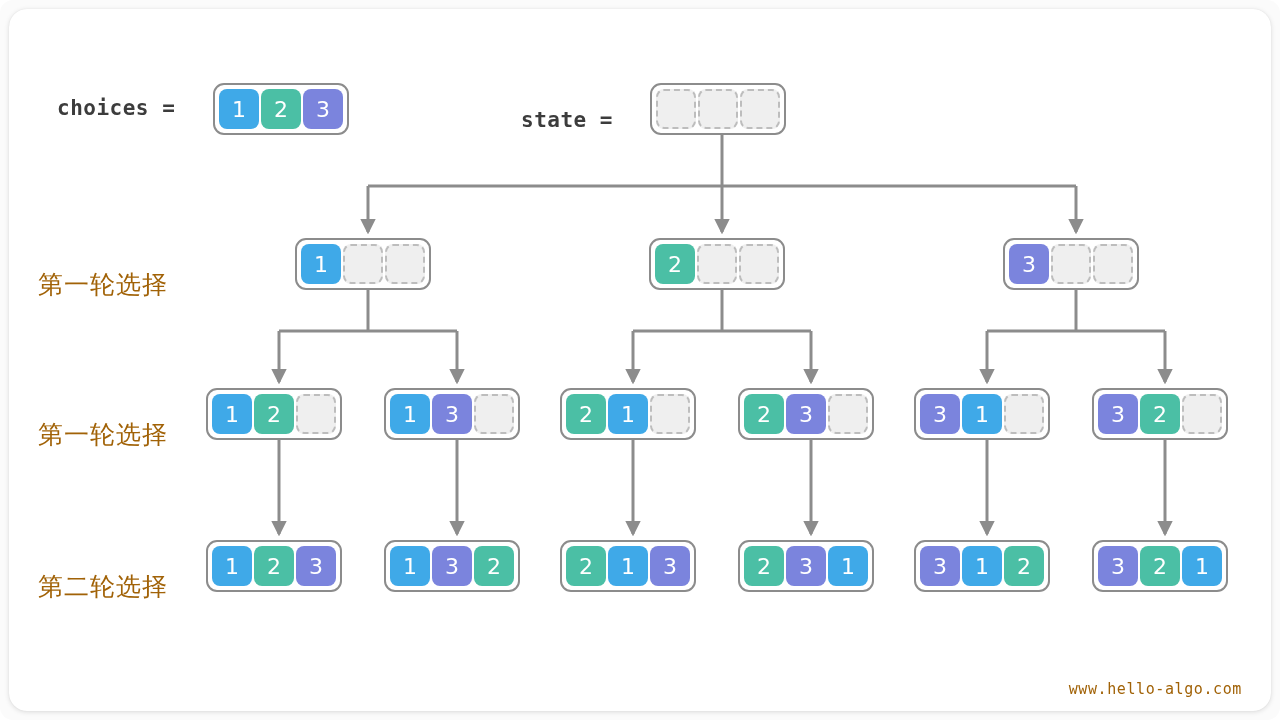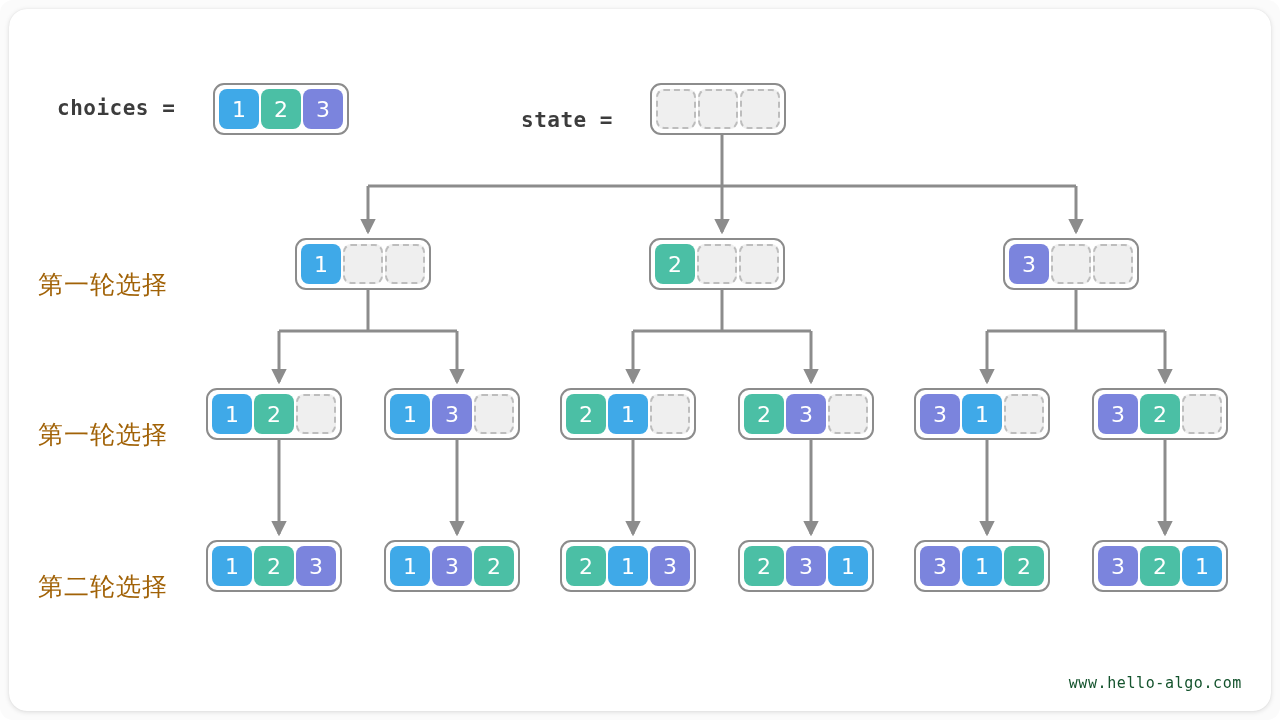--- a/index.html
+++ b/index.html
@@ -54,24 +54,24 @@
     font-family: "Liberation Sans", sans-serif;
     font-size: 25px;
     color: #a16207;
     white-space: nowrap;
     letter-spacing: 1px;
     margin-top: 18px;
   }
   .watermark {
     position: absolute;
     right: 38px;
-    bottom: 28px;
+    bottom: 22px;
     font-family: "DejaVu Sans Mono", monospace;
     font-size: 15px;
-    color: #14532d;
+    color: #a16207;
     letter-spacing: 0.6px;
     white-space: nowrap;
   }
 
   
   .node {
     position: absolute;
     display: flex;
     align-items: center;
     padding: 4px;

